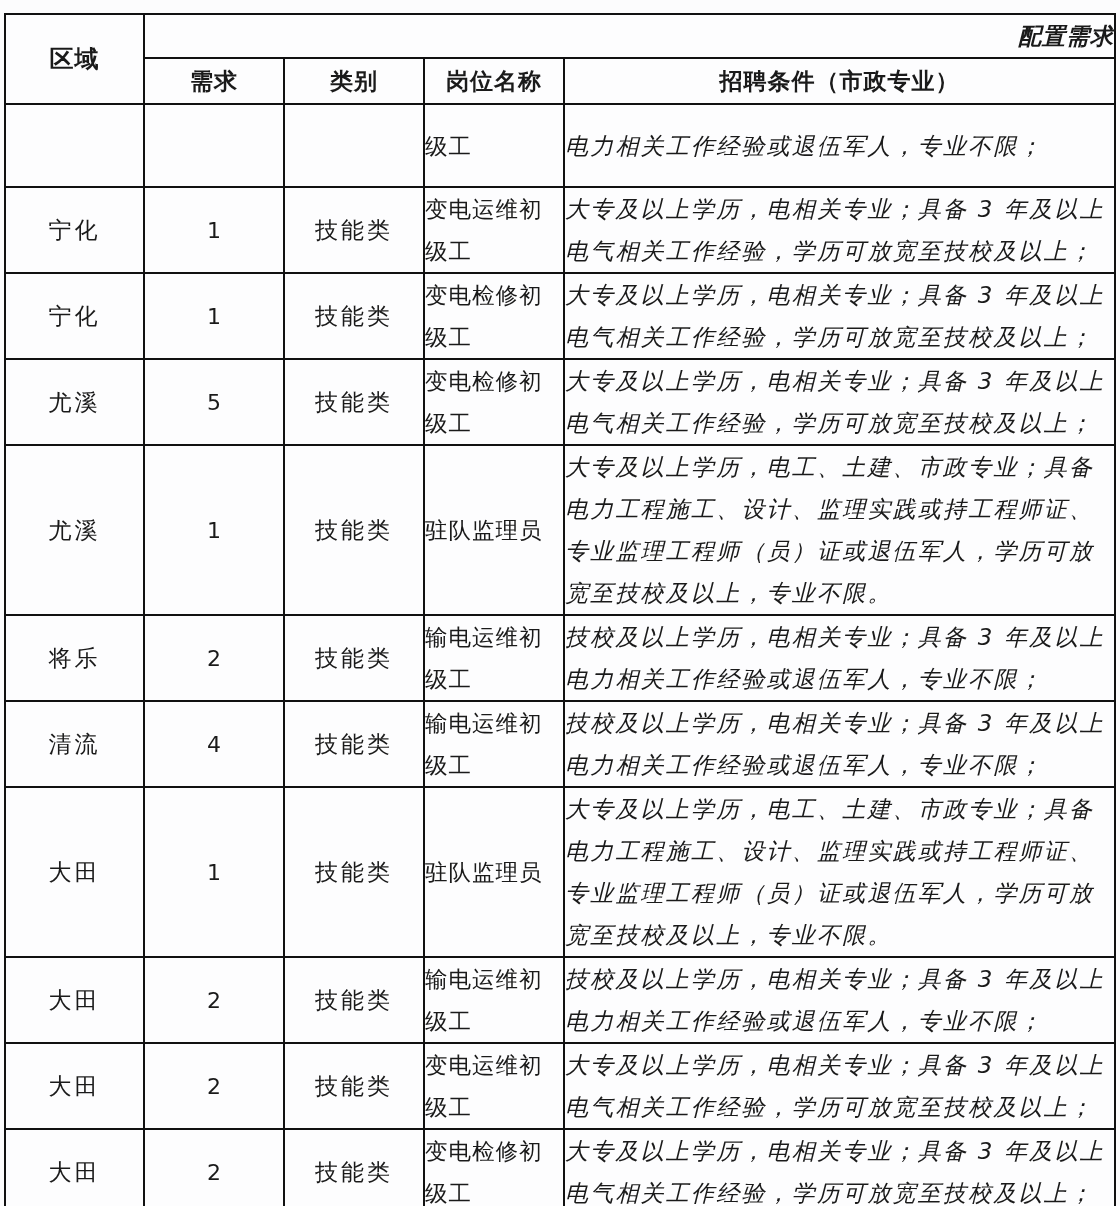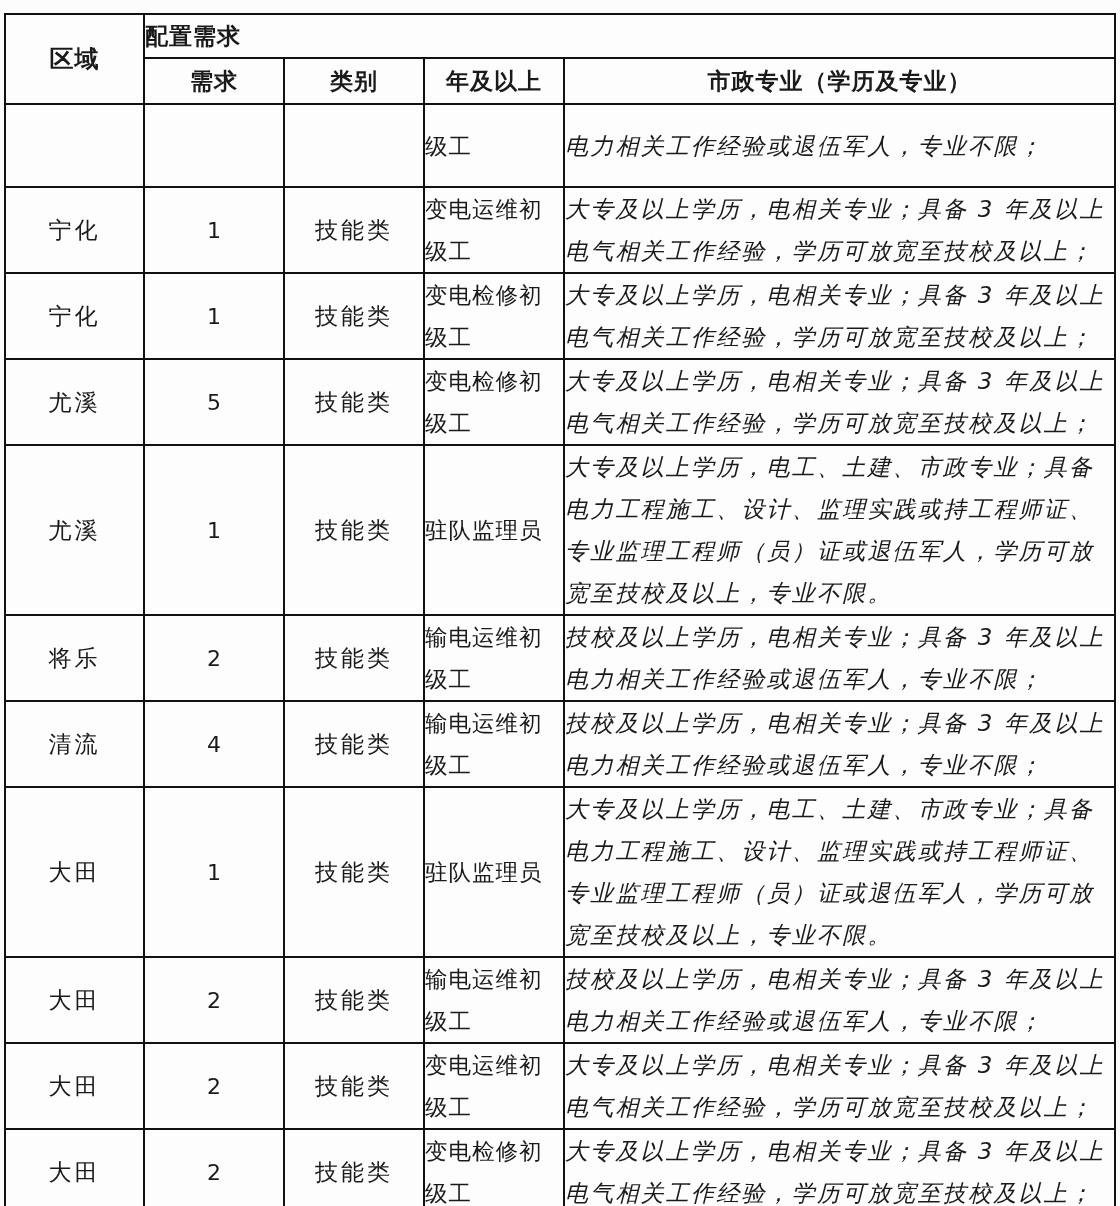--- a/index.html
+++ b/index.html
@@ -29,22 +29,23 @@
       vertical-align: middle;
       background: #fdfdfe;
     }
     th {
       font-weight: bold;
       font-size: 23px;
       text-align: center;
       letter-spacing: 1px;
     }
     th.group {
-      text-align: left;
+      text-align: right;
       height: 42px;
+      font-style: italic;
     }
     th.sub { height: 44px; }
     th.region { font-size: 24px; }
     td.c {
       text-align: center;
       font-size: 23px;
       letter-spacing: 3px;
     }
     td.num {
       text-align: center;
@@ -87,22 +88,22 @@
     <col style="width:551px">
   </colgroup>
   <thead>
     <tr>
       <th class="region" rowspan="2">区域</th>
       <th class="group" colspan="4">配置需求</th>
     </tr>
     <tr>
       <th class="sub">需求</th>
       <th class="sub">类别</th>
-      <th class="sub">年及以上</th>
-      <th class="sub">市政专业（学历及专业）</th>
+      <th class="sub">岗位名称</th>
+      <th class="sub">招聘条件（市政专业）</th>
     </tr>
   </thead>
   <tbody id="tbody">
     <tr class="h-first">
       <td class="c"></td>
       <td class="num"></td>
       <td class="c"></td>
       <td class="pos">
         <span class="line">级工</span>
       </td>

